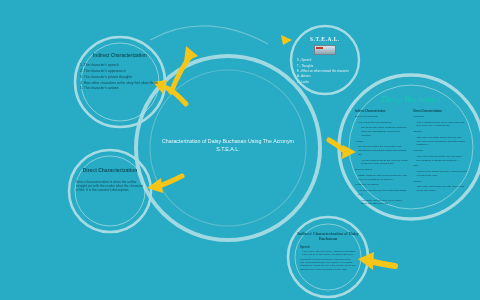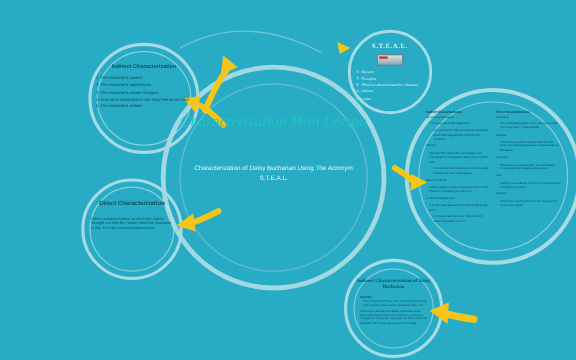--- a/index.html
+++ b/index.html
@@ -103,21 +103,20 @@
   <g>
     <path d="M395 266 Q382 264 374 262" fill="none" stroke="#f5c518" stroke-width="6" stroke-linecap="round"></path>
     <polygon points="358,259 374,252 373,270" fill="#f5c518"></polygon>
   </g>
   <g>
     <polygon points="281,35 292,40 283,45" fill="#f5c518"></polygon>
   </g>
 </svg>
 
 <div id="hub" class="node">
-  <div id="hub-title">Characterization Mini Lesson</div>
   <div id="hub-sub">Characterization of Daisy Buchanan Using The Acronym S.T.E.A.L.</div>
 </div>
 
 <div id="n-indirect" class="node">
   <div class="node-title">Indirect Characterization</div>
   <ol style="list-style:none;padding-left:6px;">
     <li>1. The character's speech</li>
     <li>2. The character's appearance</li>
     <li>3. The character's private thoughts</li>
     <li>4. How other characters in the story feel about them</li>
@@ -136,20 +135,21 @@
   <ul>
     <li>S - Speech</li>
     <li>T - Thoughts</li>
     <li>E - Effect on others toward the character</li>
     <li>A - Actions</li>
     <li>L - Looks</li>
   </ul>
 </div>
 
 <div id="n-daisy" class="node">
+  <div class="node-title">Daisy Buchanan</div>
   <div class="cols">
     <div class="col">
       <h4>Indirect Characterization</h4>
       <p>Speech and Thoughts:</p>
       <p class="ind">"I'm p-paralyzed with happiness."</p>
       <p class="ind2">She greets Nick with a breathless, theatrical charm that suggests she performs her emotions.</p>
       <p>Actions:</p>
       <p class="ind">She lets Tom control the conversation and retreats from confrontation rather than confront him.</p>
       <p class="ind2">Her carelessness shows she relies on wealth to shield her from consequence.</p>
       <p>Effect on Others:</p>

